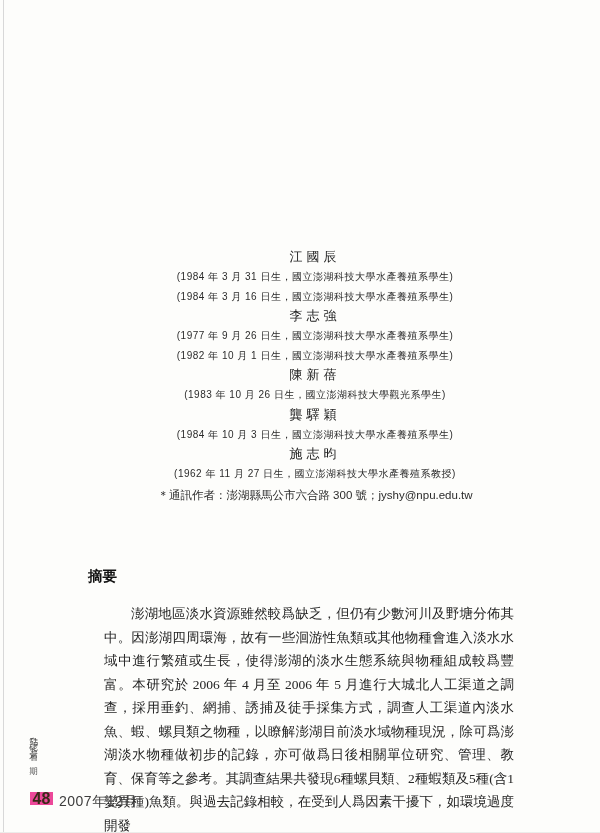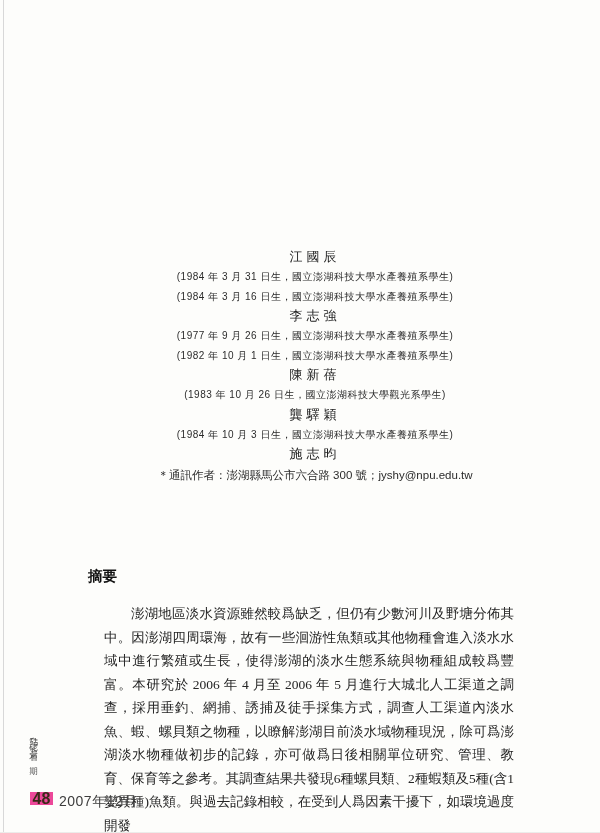--- a/index.html
+++ b/index.html
@@ -106,20 +106,21 @@
     <div>
       <div class="a-name">陳新蓓</div>
       <div class="a-aff">(1983 年 10 月 26 日生，國立澎湖科技大學觀光系學生)</div>
     </div>
     <div>
       <div class="a-name">龔驛穎</div>
       <div class="a-aff">(1984 年 10 月 3 日生，國立澎湖科技大學水產養殖系學生)</div>
     </div>
     <div>
       <div class="a-name">施志昀</div>
+      <div class="a-aff">(1962 年 11 月 27 日生，國立澎湖科技大學水產養殖系教授)</div>
     </div>
     <div class="corr">＊通訊作者：澎湖縣馬公市六合路 300 號；jyshy@npu.edu.tw</div>
   </div>
 
   <section class="abstract">
     <h2>摘要</h2>
     <p>澎湖地區淡水資源雖然較爲缺乏，但仍有少數河川及野塘分佈其中。因澎湖四周環海，故有一些洄游性魚類或其他物種會進入淡水水域中進行繁殖或生長，使得澎湖的淡水生態系統與物種組成較爲豐富。本研究於 2006 年 4 月至 2006 年 5 月進行大城北人工渠道之調查，採用垂釣、網捕、誘捕及徒手採集方式，調查人工渠道內淡水魚、蝦、螺貝類之物種，以瞭解澎湖目前淡水域物種現況，除可爲澎湖淡水物種做初步的記錄，亦可做爲日後相關單位研究、管理、教育、保育等之參考。其調查結果共發現6種螺貝類、2種蝦類及5種(含1變異種)魚類。與過去記錄相較，在受到人爲因素干擾下，如環境過度開發</p>
   </section>
 
   <div class="journal-vertical">《硓𥑮石》49期</div>

